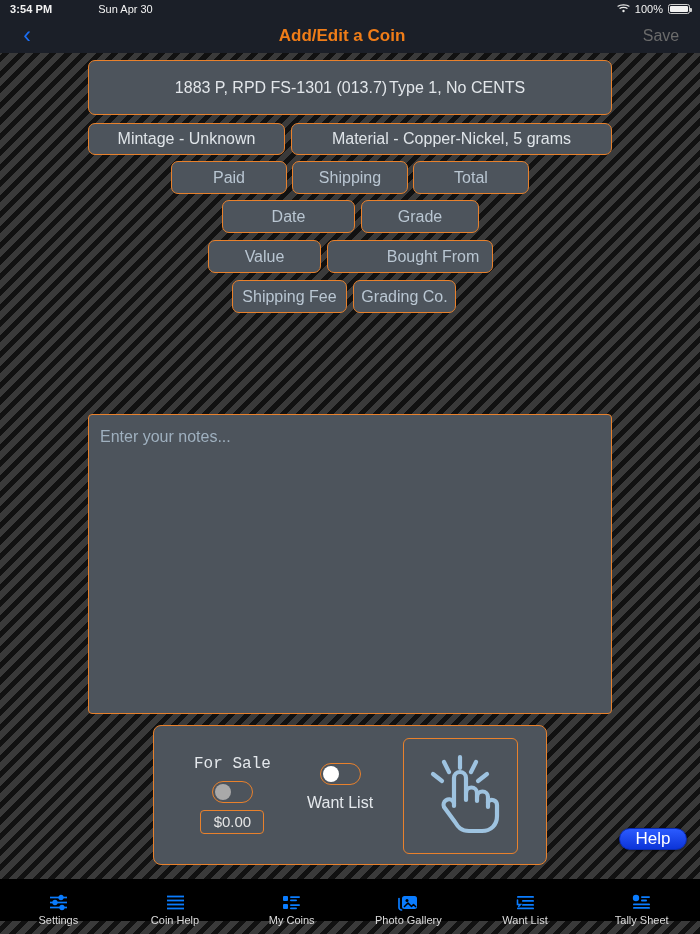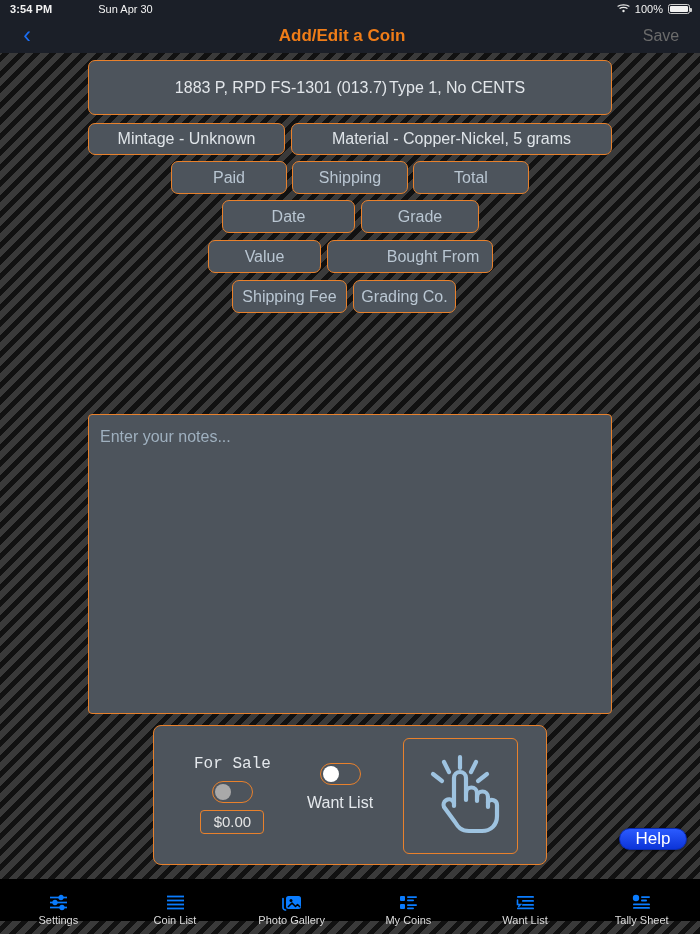--- a/index.html
+++ b/index.html
@@ -314,51 +314,51 @@
 
     <div class="tab">
       <span class="ticon">
         <svg width="19" height="17" viewBox="0 0 19 17" stroke="#0a7cff" stroke-width="1.8">
           <line x1="1" y1="2.5" x2="18" y2="2.5"></line>
           <line x1="1" y1="6.5" x2="18" y2="6.5"></line>
           <line x1="1" y1="10.5" x2="18" y2="10.5"></line>
           <line x1="1" y1="14.5" x2="18" y2="14.5"></line>
         </svg>
       </span>
-      <span class="tlabel">Coin List</span>
-    </div>
-
-    <div class="tab">
-      <span class="ticon">
-        <svg width="20" height="17" viewBox="0 0 20 17" fill="none">
-          <rect x="4" y="2" width="15" height="13" rx="2.5" fill="#0a7cff"></rect>
-          <path d="M1 4.5v9a2.5 2.5 0 0 0 2.5 2.5" stroke="#0a7cff" stroke-width="1.7" stroke-linecap="round"></path>
-          <circle cx="9" cy="6.5" r="1.5" fill="#000"></circle>
-          <path d="M6 13l4-4 3.5 3.5 2-2 2.5 2.5" stroke="#000" stroke-width="1.5" stroke-linejoin="round" fill="none"></path>
-        </svg>
-      </span>
-      <span class="tlabel">Photo Gallery</span>
+      <span class="tlabel">Coin Help</span>
     </div>
 
     <div class="tab">
       <span class="ticon">
         <svg width="19" height="17" viewBox="0 0 19 17" fill="#0a7cff">
           <rect x="1" y="2" width="5" height="5" rx="1"></rect>
           <rect x="1" y="10" width="5" height="5" rx="1"></rect>
           <rect x="8" y="2.2" width="10" height="1.8" rx=".9"></rect>
           <rect x="8" y="5.4" width="7" height="1.8" rx=".9"></rect>
           <rect x="8" y="10.2" width="10" height="1.8" rx=".9"></rect>
           <rect x="8" y="13.4" width="7" height="1.8" rx=".9"></rect>
         </svg>
       </span>
       <span class="tlabel">My Coins</span>
     </div>
 
     <div class="tab">
       <span class="ticon">
+        <svg width="20" height="17" viewBox="0 0 20 17" fill="none">
+          <rect x="4" y="2" width="15" height="13" rx="2.5" fill="#0a7cff"></rect>
+          <path d="M1 4.5v9a2.5 2.5 0 0 0 2.5 2.5" stroke="#0a7cff" stroke-width="1.7" stroke-linecap="round"></path>
+          <circle cx="9" cy="6.5" r="1.5" fill="#000"></circle>
+          <path d="M6 13l4-4 3.5 3.5 2-2 2.5 2.5" stroke="#000" stroke-width="1.5" stroke-linejoin="round" fill="none"></path>
+        </svg>
+      </span>
+      <span class="tlabel">Photo Gallery</span>
+    </div>
+
+    <div class="tab">
+      <span class="ticon">
         <svg width="19" height="17" viewBox="0 0 19 17" fill="#0a7cff">
           <rect x="1" y="2" width="17" height="1.8" rx=".9"></rect>
           <rect x="6" y="6" width="12" height="1.8" rx=".9"></rect>
           <rect x="6" y="10" width="12" height="1.8" rx=".9"></rect>
           <rect x="1" y="13.5" width="17" height="1.8" rx=".9"></rect>
           <path d="M1.5 6 V10.5 H4.5 L2.8 12.3" stroke="#0a7cff" stroke-width="1.6" fill="none" stroke-linecap="round"></path>
         </svg>
       </span>
       <span class="tlabel">Want List</span>
     </div>

